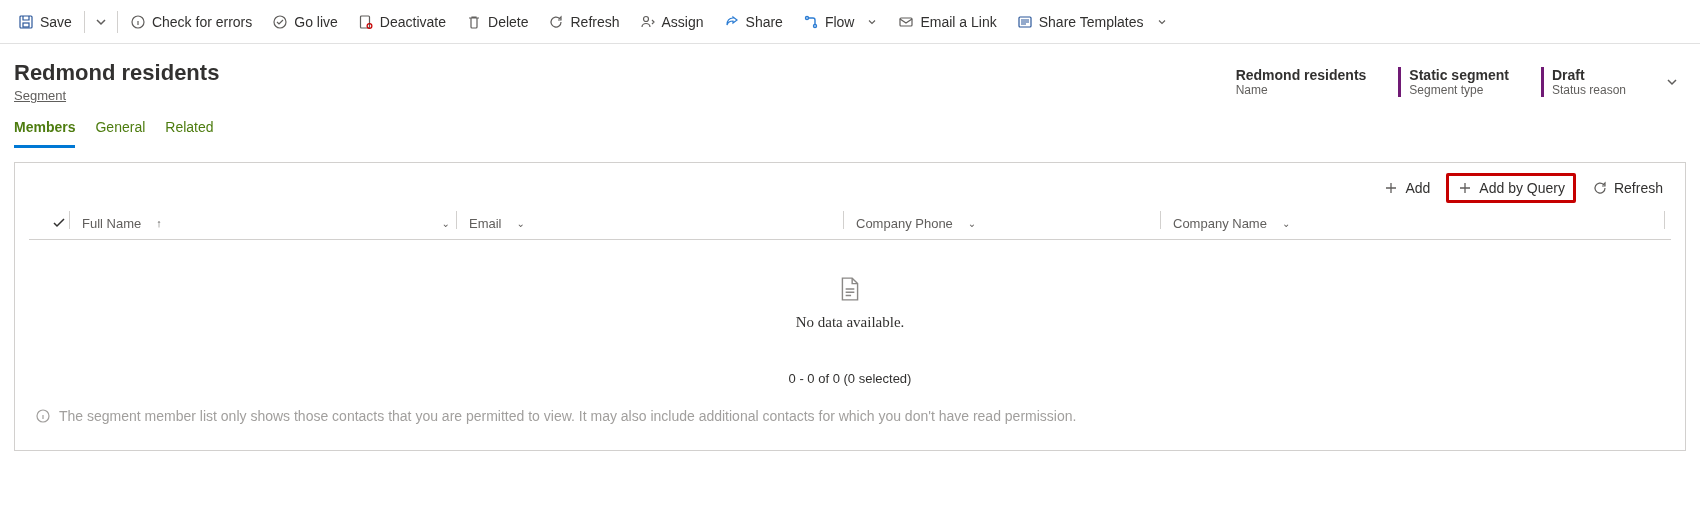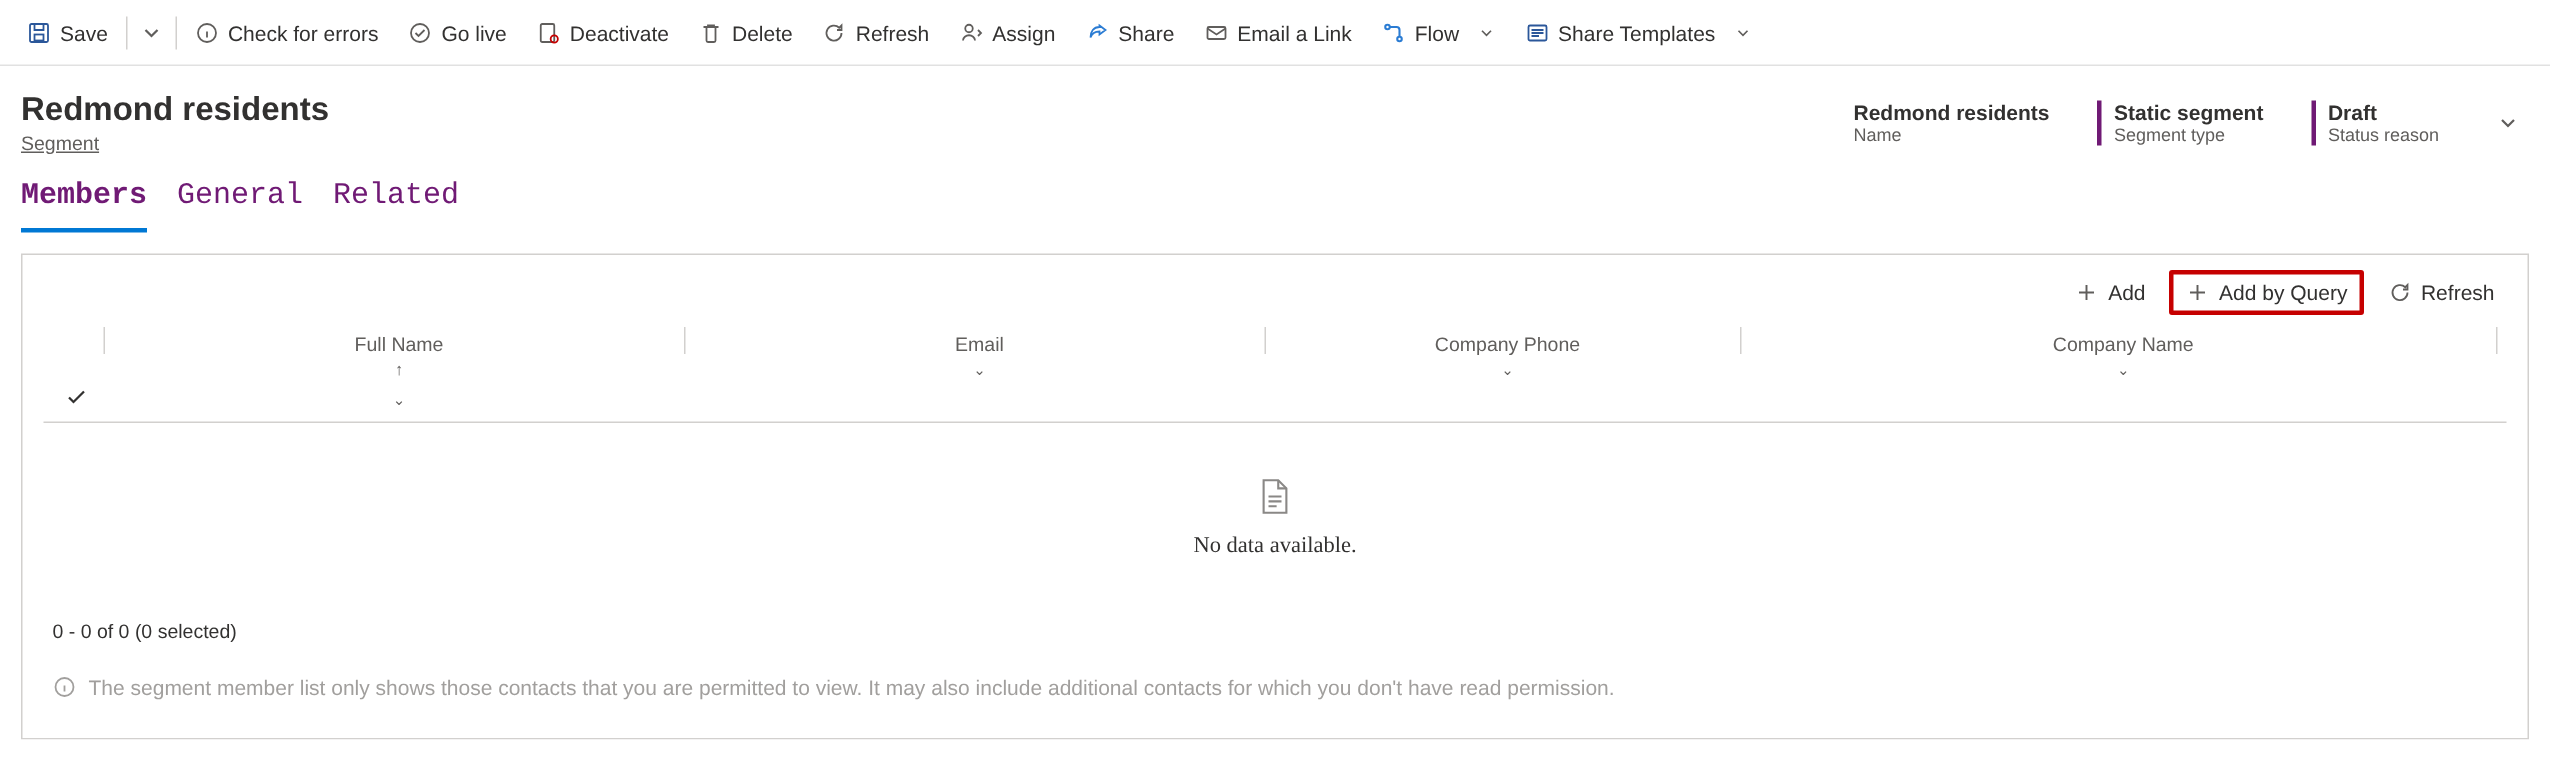--- a/index.html
+++ b/index.html
@@ -86,34 +86,34 @@
     }
     .tabs {
       display: flex;
       padding: 0 14px;
       gap: 20px;
       border-bottom: 0;
     }
     .tab {
       padding: 8px 0 10px 0;
       cursor: pointer;
-      font-size: 20px;
-      color: #701a75;
+      font-size: 14px;
+      color: #4d7c0f;
       border-bottom: 3px solid transparent;
-      font-family: Liberation Mono, monospace;
     }
     .tab.active {
       font-weight: 600;
       border-bottom-color: #0078d4;
     }
     .grid-wrapper {
       margin: 14px 14px 0 14px;
       border: 1px solid #d2d0ce;
       padding: 0;
       position: relative;
+      text-align: center;
     }
     .subgrid-toolbar {
       display: flex;
       justify-content: flex-end;
       align-items: center;
       padding: 10px 14px 8px 14px;
       gap: 8px;
     }
     .sub-btn {
       display: flex;
@@ -134,22 +134,21 @@
       margin: 0 14px;
       border-bottom: 1px solid #d2d0ce;
       padding-bottom: 4px;
     }
     .grid-col {
       display: flex;
       align-items: center;
       font-size: 13px;
       color: #605e5c;
       padding: 4px 6px;
-      gap: 4px;
-      flex-direction: column;
+      gap: 15px;
     }
     .col-sel { width: 40px; justify-content: flex-end; padding-right: 2px; }
     .col-sep {
       width: 1px;
       height: 18px;
       background: #d2d0ce;
       margin-right: 6px;
     }
     .col-fullname { width: 380px; }
     .col-email { width: 380px; }
@@ -250,37 +249,37 @@
   </div>
 
   <div class="cmd-item">
     <svg class="icon-svg" viewBox="0 0 16 16" fill="none" stroke="#2b7cd3" stroke-width="1.2">
         <path d="M9 3l4 3-4 3V7c-3 0-5 1-6 4 0-4 2-7 6-7V3z"></path>
       </svg>
     <span>Share</span>
   </div>
 
   <div class="cmd-item">
-    <svg class="icon-svg" viewBox="0 0 16 16" fill="none" stroke="#605e5c" stroke-width="1.2">
-        <rect x="2" y="4" width="12" height="8" rx="1"></rect>
-        <path d="M2 5l6 4 6-4"></path>
-      </svg>
-    <span>Email a Link</span>
-  </div>
-
-  <div class="cmd-item">
     <svg class="icon-svg" viewBox="0 0 16 16" fill="none" stroke="#2b7cd3" stroke-width="1.4">
         <circle cx="4" cy="4" r="1.5"></circle>
         <circle cx="12" cy="12" r="1.5"></circle>
         <path d="M5.5 4H10a2 2 0 012 2v4.5"></path>
       </svg>
     <span>Flow</span>
     <svg class="icon-svg" style="width:12px;height:12px;margin-left:6px" viewBox="0 0 16 16" fill="none" stroke="#605e5c" stroke-width="1.5">
         <path d="M4 6l4 4 4-4"></path>
       </svg>
+  </div>
+
+  <div class="cmd-item">
+    <svg class="icon-svg" viewBox="0 0 16 16" fill="none" stroke="#605e5c" stroke-width="1.2">
+        <rect x="2" y="4" width="12" height="8" rx="1"></rect>
+        <path d="M2 5l6 4 6-4"></path>
+      </svg>
+    <span>Email a Link</span>
   </div>
 
   <div class="cmd-item">
     <svg class="icon-svg" viewBox="0 0 16 16" fill="none" stroke="#2b579a" stroke-width="1.2">
         <rect x="2" y="3" width="12" height="10" rx="1"></rect>
         <path d="M4 6h8M4 8h8M4 10h5"></path>
       </svg>
     <span>Share Templates</span>
     <svg class="icon-svg" style="width:12px;height:12px;margin-left:6px" viewBox="0 0 16 16" fill="none" stroke="#605e5c" stroke-width="1.5">
         <path d="M4 6l4 4 4-4"></path>

